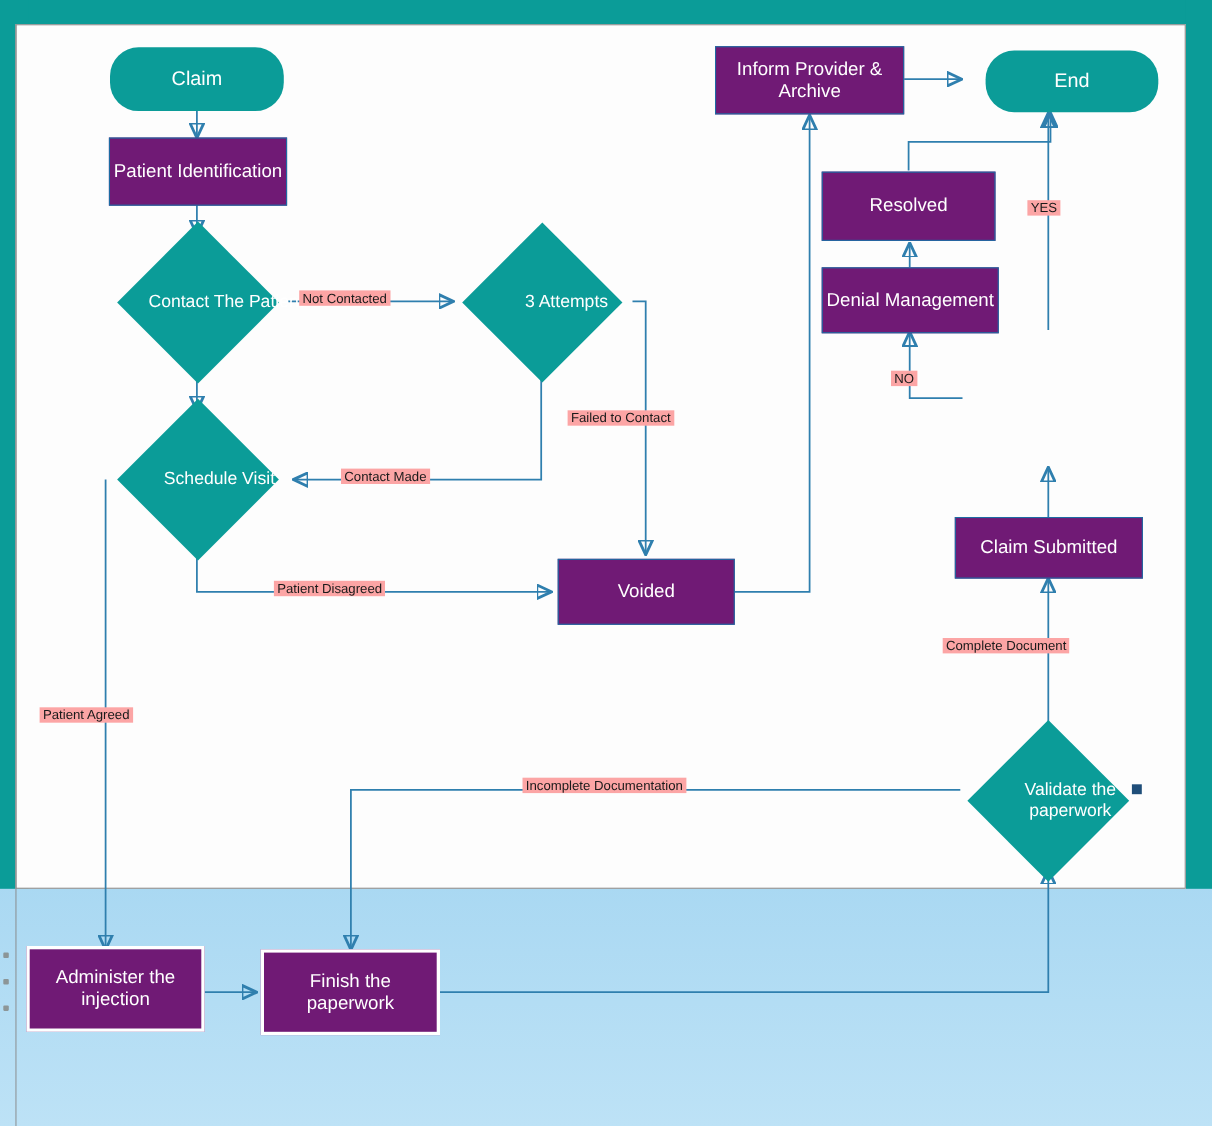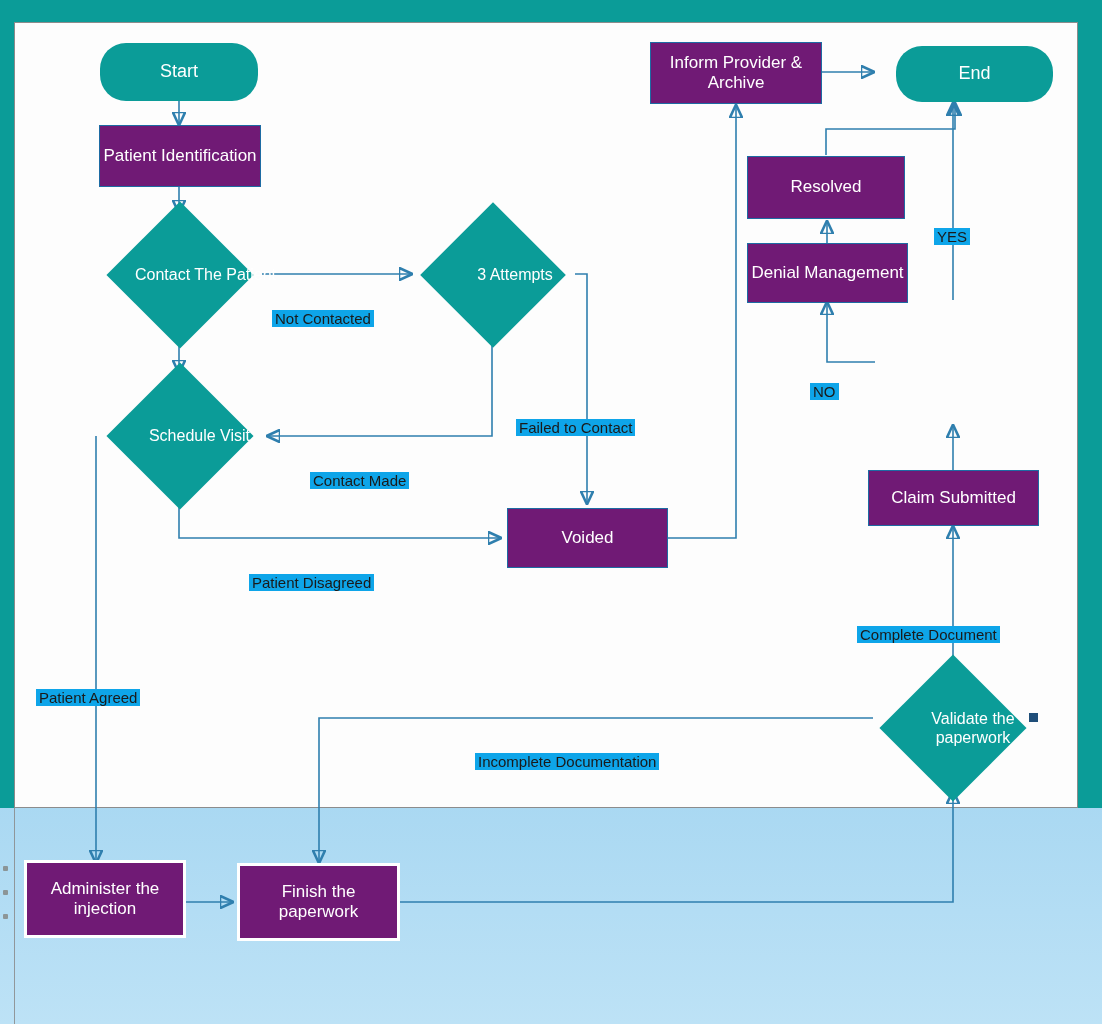--- a/index.html
+++ b/index.html
@@ -135,26 +135,25 @@
     width: 1102px; height: 1024px;
     z-index: 3;
     pointer-events: none;
   }
   #wires path, #wires line { fill: none; stroke: #2f7fae; stroke-width: 1.6; }
 
   
   .elabel {
     position: absolute;
     color: #1a1a1a;
-    font-size: 15px;
+    font-size: 12px;
     white-space: nowrap;
-    background: #0ea5e9;
+    background: #fca5a5;
     padding: 0 3px;
     z-index: 6;
-    margin-top: 46px;
   }
 
   
   .handle {
     position: absolute;
     width: 9px; height: 9px;
     background: #1f4e79;
     z-index: 9;
   }
 </style>
@@ -215,21 +214,21 @@
     <line x1="953" y1="665" x2="953" y2="527" marker-end="url(#ah)"></line>
 
     <path d="M873,718 L319,718 L319,862" marker-end="url(#ah)"></path>
 
     <path d="M400,902 L953,902 L953,792" marker-end="url(#ah)"></path>
 
     <line x1="186" y1="902" x2="232" y2="902" marker-end="url(#ah)"></line>
   </svg>
 
   <div class="node term" style="left:100px; top:43px; width:158px; height:58px;">
-    <span>Start</span>
+    <span>Claim</span>
   </div>
 
   <div class="node proc" style="left:99px; top:125px; width:162px; height:62px;">
     <span>Patient Identification</span>
   </div>
 
   <div class="dia-wrap" style="left:96px; top:212px; width:167px; height:125px;">
     <div class="dia-shape" style="width:104px; height:104px;"></div>
     <div class="dia-label" style="padding:0 26px;">Contact The Patient</div>
   </div>

